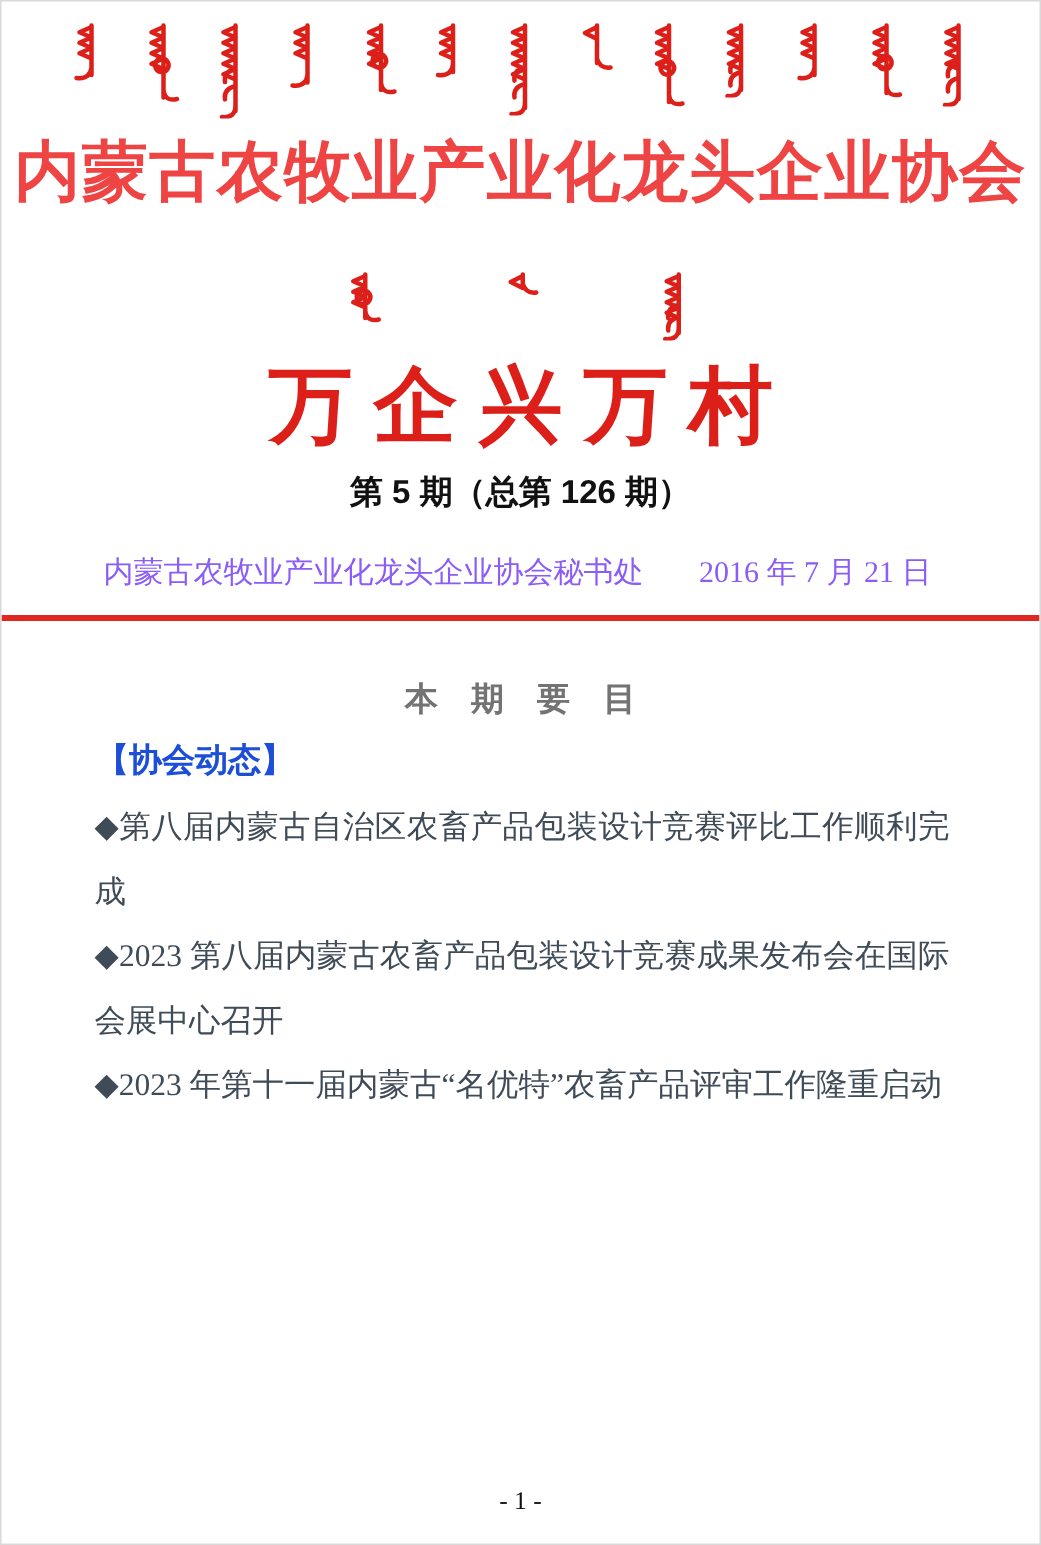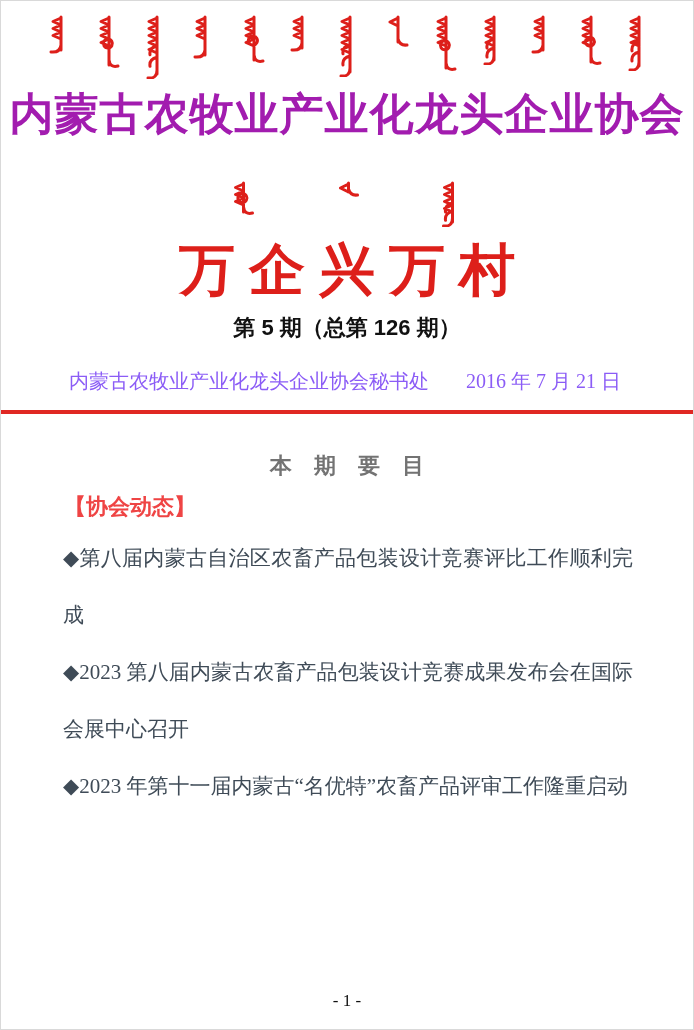--- a/index.html
+++ b/index.html
@@ -53,25 +53,25 @@
   .toc-heading{
     position:absolute; top:450px; left:0; right:0;
     text-align:center;
     font-family:"Liberation Sans","DejaVu Sans",sans-serif;
     font-weight:bold; font-size:22px; color:#737373;
     letter-spacing:8px; padding-left:8px;
   }
   .section-label{
     position:absolute; top:491px; left:63px;
     font-family:"Liberation Sans","DejaVu Sans",sans-serif;
-    font-weight:bold; font-size:22px; color:#ef4444;
+    font-weight:bold; font-size:22px; color:#1d4ed8;
   }
   .toc-items{
     position:absolute; top:529px; left:62px; right:60px;
-    font-size:21px; line-height:57px;
+    font-size:21px; line-height:43px;
     text-align:justify;
   }
   .toc-item{ margin:0; }
   
   .page-number{
     position:absolute; top:990px; left:0; right:0;
     text-align:center; font-size:17px; color:#111111;
   }
 </style>
 </head>
@@ -114,21 +114,21 @@
           <path d="M14,3 L6,6.5 L14,10 M14,10 L6,13.5 L14,17 M14,17 L6,20.5 L14,24 M14,2 L14,35 M14,30 Q13,38 4,37"></path>
         </svg></span>
       <span class="mword"><svg width="26" height="52" viewBox="0 0 26 52" fill="none" stroke="#dd1f1a" stroke-width="3" stroke-linecap="round" stroke-linejoin="round">
           <path d="M14,3 L6,6.5 L14,10 M14,10 L6,13.5 L14,17 M14,17 L6,20.5 L14,24 M14,24 L6,27.5 L14,31 M14,2 L14,47 M13,31.2 a4.5,4.5 0 1 0 -0.2,0 M14,42 Q15,50 23,48"></path>
         </svg></span>
       <span class="mword"><svg width="26" height="56" viewBox="0 0 26 56" fill="none" stroke="#dd1f1a" stroke-width="3" stroke-linecap="round" stroke-linejoin="round">
           <path d="M14,3 L6,6.5 L14,10 M14,10 L6,13.5 L14,17 M14,17 L6,20.5 L14,24 M14,24 L6,27.5 L14,31 M14,2 L14,51 M14,26.88 q-8,2 -7,9 M14,36.96 q-8,2 -7,9 M14,47 Q14,56 5,55"></path>
         </svg></span>
     </div>
 
-  <div class="org-title" style="color: #a21caf;">内蒙古农牧业产业化龙头企业协会</div>
+  <div class="org-title" style="color: #ef4444;">内蒙古农牧业产业化龙头企业协会</div>
 
   <div id="mong-row2" class="mong-row">
       <span class="mword"><svg width="26" height="36" viewBox="0 0 26 36" fill="none" stroke="#dd1f1a" stroke-width="3" stroke-linecap="round" stroke-linejoin="round">
           <path d="M14,3 L6,6.5 L14,10 M14,10 L6,13.5 L14,17 M14,17 L6,20.5 L14,24 M14,2 L14,31 M13,21.599999999999998 a4.5,4.5 0 1 0 -0.2,0 M14,26 Q15,34 23,32"></path>
         </svg></span>
       <span class="mword"><svg width="26" height="16" viewBox="0 0 26 16" fill="none" stroke="#dd1f1a" stroke-width="3" stroke-linecap="round" stroke-linejoin="round">
           <path d="M14,3 L6,7 L14,11 M14,2 L14,11 M14,8 Q16,15 23,14"></path>
         </svg></span>
       <span class="mword"><svg width="26" height="46" viewBox="0 0 26 46" fill="none" stroke="#dd1f1a" stroke-width="3" stroke-linecap="round" stroke-linejoin="round">
           <path d="M14,3 L6,6.5 L14,10 M14,10 L6,13.5 L14,17 M14,17 L6,20.5 L14,24 M14,24 L6,27.5 L14,31 M14,2 L14,41 M14,22.08 q-8,2 -7,9 M14,30.360000000000003 q-8,2 -7,9 M14,37 Q14,46 5,45"></path>

